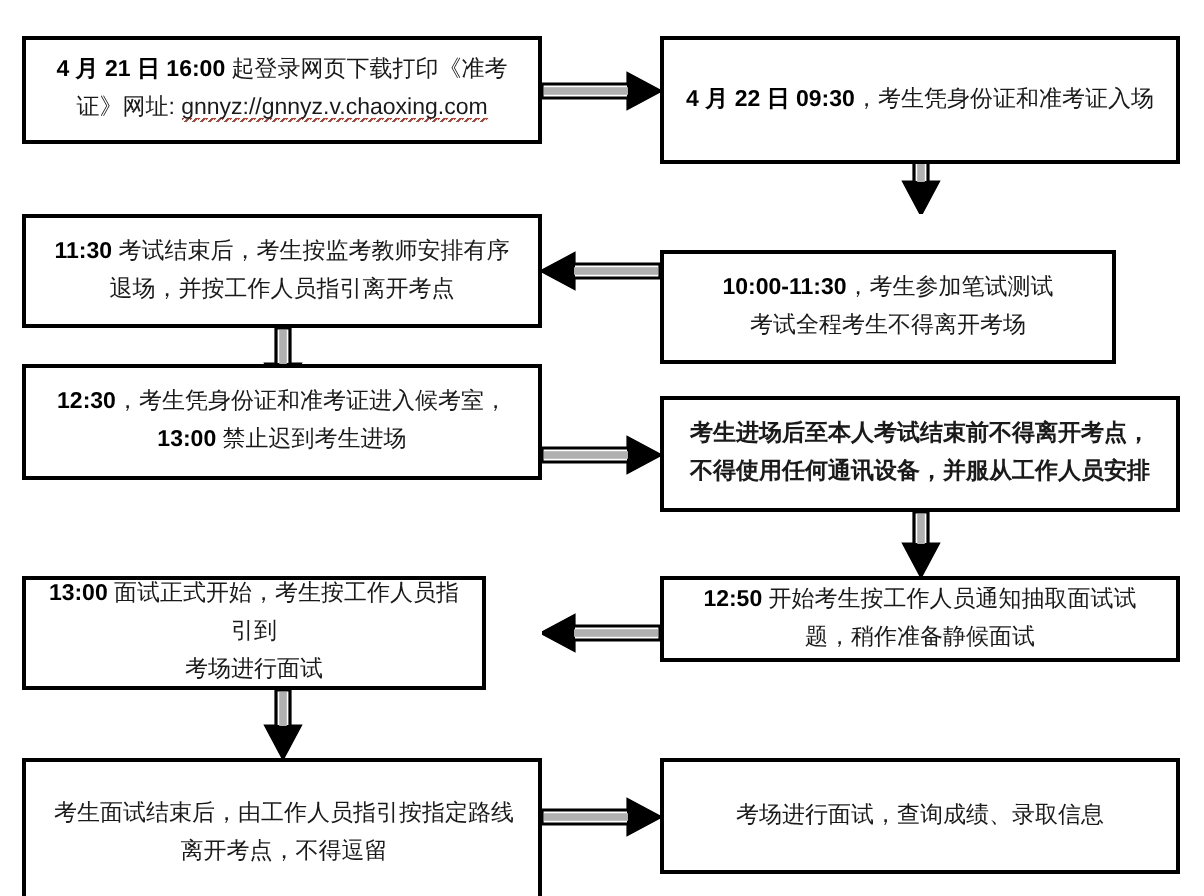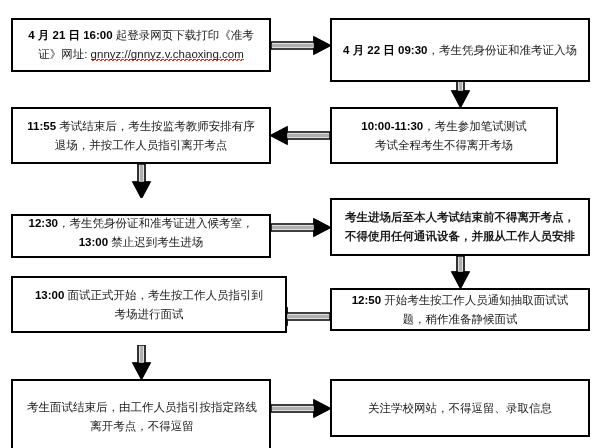--- a/index.html
+++ b/index.html
@@ -137,38 +137,38 @@
         </svg>
       </div>
     </div>
   <div id="boxes">
       <div class="node" style="left: 11px; top: 8px; width: 260px; height: 54px;">
         <div class="txt"><span class="b">4 月 21 日 16:00</span> 起登录网页下载打印《准考<br>证》网址: <span class="url">gnnyz://gnnyz.v.chaoxing.com</span></div>
       </div>
       <div class="node" style="left: 330px; top: 8px; width: 260px; height: 64px;">
         <div class="txt"><span class="b">4 月 22 日 09:30</span>，考生凭身份证和准考证入场</div>
       </div>
-      <div class="node" style="left: 330px; top: 97px; width: 228px; height: 57px;">
+      <div class="node" style="left: 330px; top: 115px; width: 228px; height: 57px;">
         <div class="txt"><span class="b">10:00-11:30</span>，考生参加笔试测试<br>考试全程考生不得离开考场</div>
       </div>
       <div class="node" style="left: 11px; top: 97px; width: 260px; height: 57px;">
-        <div class="txt"><span class="b">11:55</span> 考试结束后，考生按监考教师安排有序<br>退场，并按工作人员指引离开考点</div>
+        <div class="txt"><span class="b">11:30</span> 考试结束后，考生按监考教师安排有序<br>退场，并按工作人员指引离开考点</div>
       </div>
-      <div class="node" style="left: 11px; top: 204px; width: 260px; height: 44px; align-items: flex-end;">
+      <div class="node" style="left: 11px; top: 172px; width: 260px; height: 58px;">
         <div class="txt"><span class="b">12:30</span>，考生凭身份证和准考证进入候考室，<br><span class="b">13:00</span> 禁止迟到考生进场</div>
       </div>
       <div class="node" style="left: 330px; top: 188px; width: 260px; height: 58px; font-weight: bold;">
         <div class="txt">考生进场后至本人考试结束前不得离开考点，<br>不得使用任何通讯设备，并服从工作人员安排</div>
       </div>
       <div class="node" style="left: 330px; top: 278px; width: 260px; height: 43px;">
         <div class="txt"><span class="b">12:50</span> 开始考生按工作人员通知抽取面试试<br>题，稍作准备静候面试</div>
       </div>
-      <div class="node" style="left: 11px; top: 266px; width: 276px; height: 57px;">
+      <div class="node" style="left: 11px; top: 278px; width: 232px; height: 57px;">
         <div class="txt"><span class="b">13:00</span> 面试正式开始，考生按工作人员指引到<br>考场进行面试</div>
       </div>
       <div class="node" style="left: 11px; top: 369px; width: 260px; height: 76px; padding-left: 10px;">
         <div class="txt">考生面试结束后，由工作人员指引按指定路线<br>离开考点，不得逗留</div>
       </div>
       <div class="node" style="left: 330px; top: 369px; width: 260px; height: 58px;">
-        <div class="txt">关注学校网站，不得逗留、录取信息</div>
+        <div class="txt">考场进行面试，查询成绩、录取信息</div>
       </div>
     </div>
 </div>
 
 </body></html>

